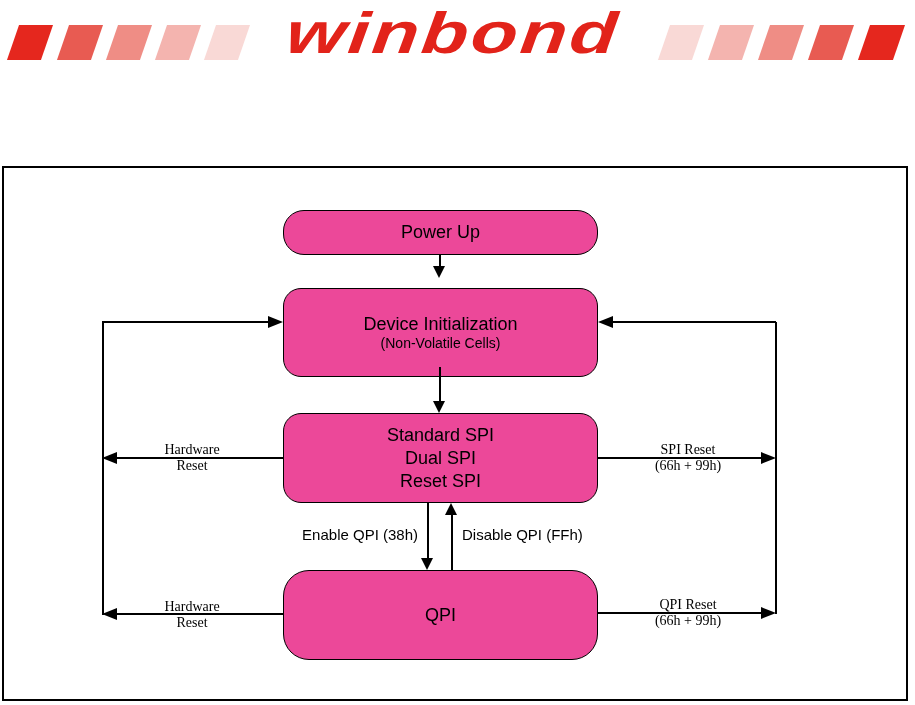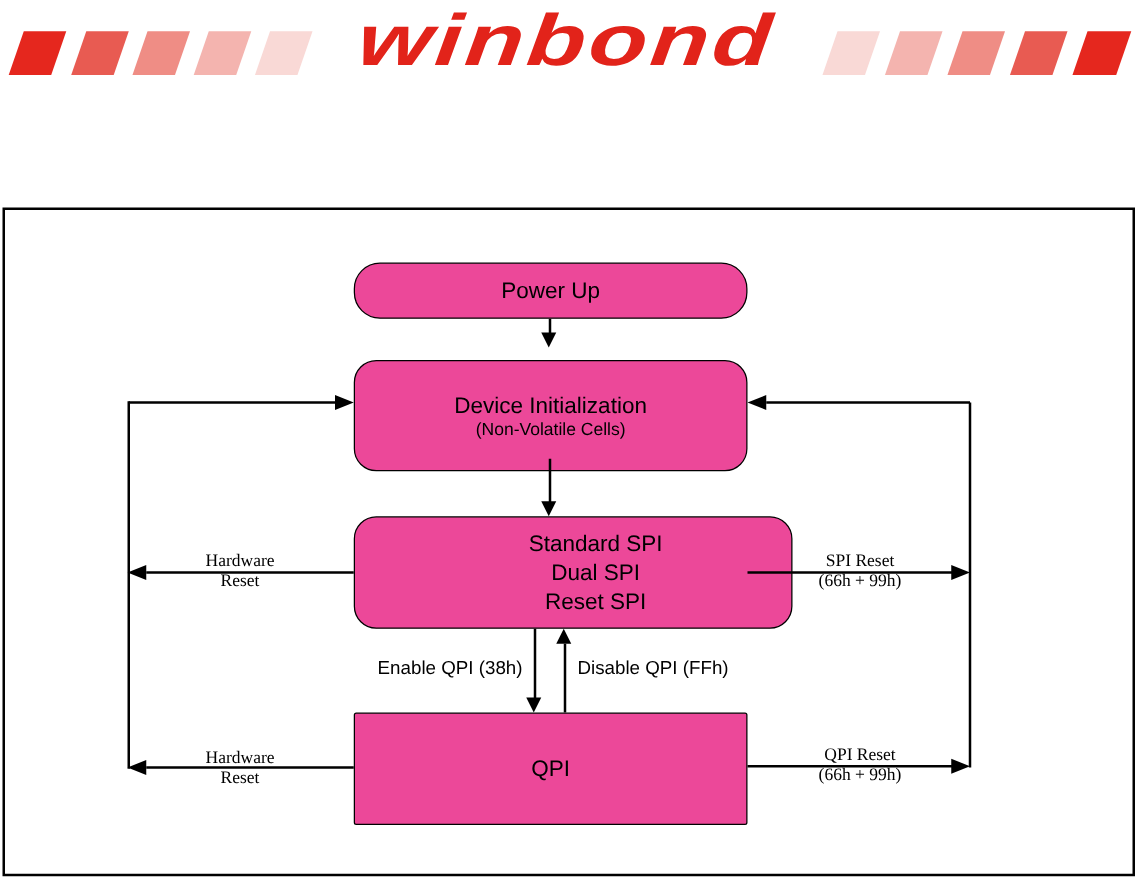--- a/index.html
+++ b/index.html
@@ -21,22 +21,22 @@
   #frame { position:absolute; left:2px; top:166px; width:902px; height:531px; border:2px solid #000; background:#fff; }
 
   
   .node {
     position:absolute; border:1px solid #000; background:#ec4899;
     display:flex; flex-direction:column; justify-content:center; align-items:center;
     text-align:center; font-size:18px;
   }
   #power-up   { left:283px; top:210px; width:313px; height:43px; border-radius:21px; }
   #device-init{ left:283px; top:278px; width:313px; height:87px; border-radius:18px;margin-top:10px; }
-  #spi        { left:283px; top:413px; width:313px; height:88px; border-radius:18px; line-height:23px;padding-left:36px; }
-  #qpi        { left:283px; top:570px; width:313px; height:88px; border-radius:2px;text-align:right; }
+  #spi        { left:283px; top:413px; width:313px; height:88px; border-radius:18px; line-height:23px; }
+  #qpi        { left:283px; top:570px; width:313px; height:88px; border-radius:26px;text-align:right; }
   .big-line   { font-size:18px; line-height:22px; }
   .small-line { font-size:14px; line-height:17px; }
 
   
   .hline, .vline { position:absolute; background:#000; }
   .vline { width:2px; }
   .hline { height:2px; }
 
   
   .arr { position:absolute; width:0; height:0; }

